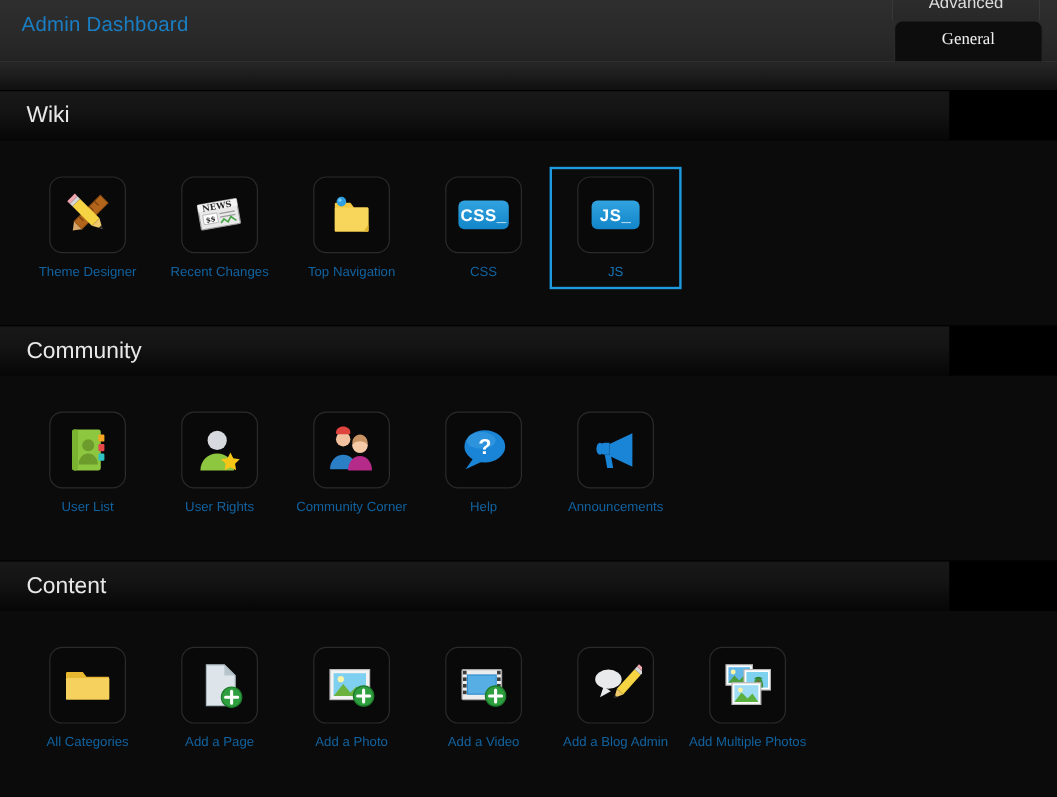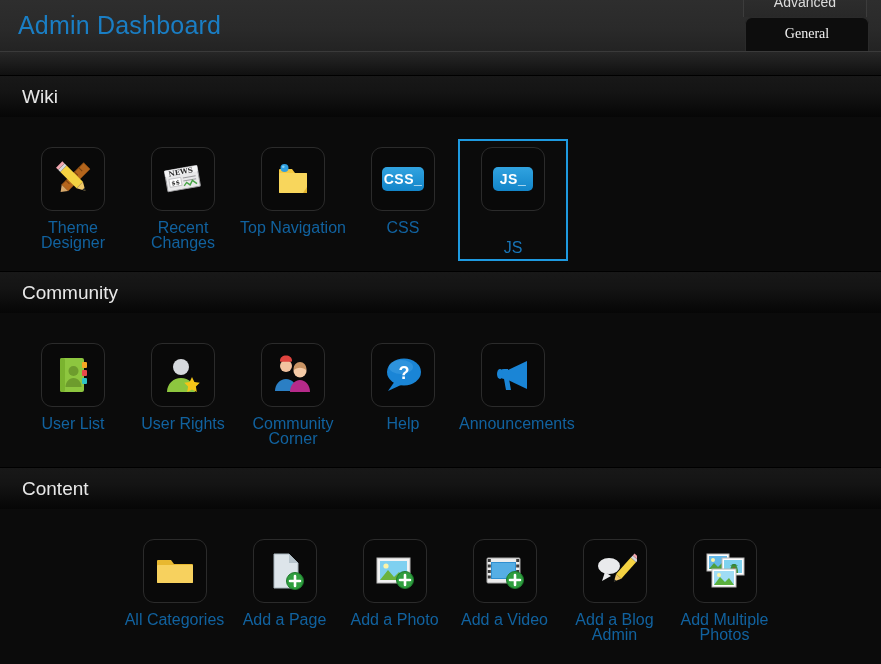--- a/index.html
+++ b/index.html
@@ -12,21 +12,21 @@
   #app { position:relative; width:881px; height:664px; background:#000; }
 
   
   .titlebar{
     position:relative; height:52px; width:881px;
     background:linear-gradient(180deg,#2e2e2e 0%,#2a2a2a 55%,#232323 100%);
     border-bottom:1px solid #3a3a3a;
   }
   .title{
     position:absolute; left:18px; top:11px;
-    font-size:25px; color:#1a7ec4; letter-spacing:.2px;
+    font-size:17px; color:#1a7ec4; letter-spacing:.2px;
     white-space:nowrap;
   }
   .tabs{ position:absolute; right:12px; bottom:0; display:flex; align-items:center;flex-direction:column; }
   .tab{
     font-size:14px; color:#dcdcdc; text-align:center;
     padding:8px 0 7px 0; width:124px;
     border-radius:7px 7px 0 0;
     border:1px solid #3c3c3c; border-bottom:none;
     cursor:pointer; user-select:none;
   }
@@ -40,54 +40,54 @@
   
   .subband{
     height:24px; width:881px;
     background:linear-gradient(180deg,#272727 0%,#1d1d1d 45%,#101010 100%);
     border-bottom:1px solid #000;
   }
 
   
   .section{ width:881px; }
   .section-header{
-    height:41px; width:881px;
+    height:41px; width:791px;
     background:linear-gradient(180deg,#181818 0%,#141414 40%,#060606 100%);
     display:flex; align-items:center;
   }
   .section-header .section-title{
     margin-left:22px; font-size:19px; color:#e8e8e8; font-weight:400;
   }
   .section-body{
     background:#0b0b0b;
     padding:22px 0 18px 0;
     display:flex; flex-wrap:wrap; align-items:flex-start;
     border-bottom:1px solid #000;
   }
   .section.wiki      .section-body{ height:155px; }
   .section.community .section-body{ height:155px; }
-  .section.content   .section-body{ height:156px;justify-content:center; }
+  .section.content   .section-body{ height:156px; }
 
   
   .item{
     width:110px; margin-left:0; padding:6px 3px 4px 3px;
     display:flex; flex-direction:column; align-items:center;
     cursor:pointer; user-select:none;
     border:2px solid transparent;
   }
   .item.first{ margin-left:18px; }
-  .item.selected{ border-color:#1e9ae0;gap:20px; }
+  .item.selected{ border-color:#1e9ae0; }
   .tile{
     width:64px; height:64px; border-radius:11px;
     background:#090909; border:1px solid #2b2b2b;
     display:flex; align-items:center; justify-content:center;
     position:relative; overflow:hidden;
   }
   .item-label{
-    margin-top:9px; font-size:16px; line-height:15px;
+    margin-top:9px; font-size:11px; line-height:15px;
     color:#11629f; text-align:center; width:108px;
   }
   .item.selected .item-label{ color:#1775b8; }
 
   
   .ico{ width:44px; height:44px; display:block; }
   .codechip{
     width:42px; height:24px; border-radius:5px;
     background:linear-gradient(180deg,#31a3e0 0%,#1285c9 100%);
     color:#fff; font-size:14px; font-weight:bold;

